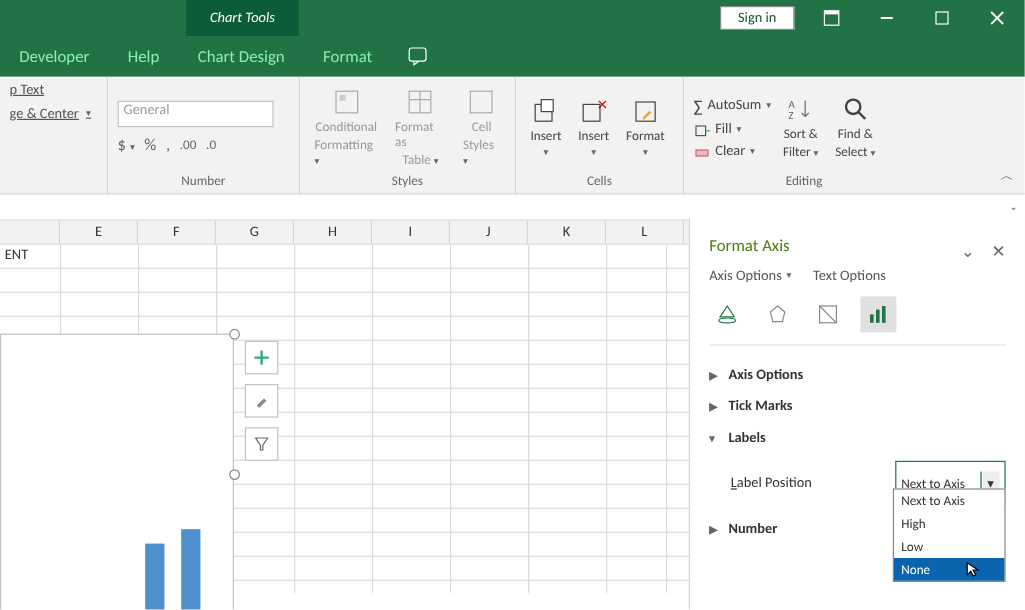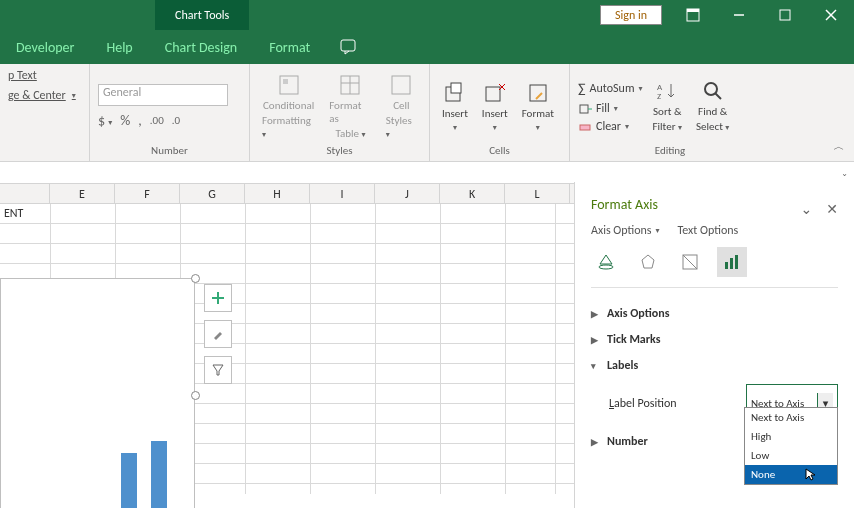--- a/index.html
+++ b/index.html
@@ -1,21 +1,21 @@
 <!DOCTYPE html>
 <html><head>
 <meta charset="utf-8">
 <style>
 *{box-sizing:border-box;margin:0;padding:0;font-family:"Segoe UI",Calibri,sans-serif;}
 html,body{width:854px;height:508px;overflow:hidden;background:#fff;}
 .titlebar{height:30px;background:#217346;display:flex;align-items:center;color:#fff;font-size:12px;}
 .titlebar .spacer{flex:1;}
-.titlebar .ctools{background:#0b5d37;height:30px;display:flex;align-items:center;padding:0 20px;margin-left:155px;}
+.titlebar .ctools{background:#0b5d37;height:30px;display:flex;align-items:center;padding:0 20px;margin-left:155px;font-style:italic;}
 .tb-btn{width:46px;height:30px;display:flex;align-items:center;justify-content:center;cursor:pointer;}
-.signin{background:#fff;color:#a16207;padding:2px 14px;font-size:12px;margin-right:8px;cursor:pointer;border:1px solid #888;}
+.signin{background:#fff;color:#14532d;padding:2px 14px;font-size:12px;margin-right:8px;cursor:pointer;border:1px solid #888;}
 .tabs{height:34px;background:#217346;display:flex;align-items:stretch;color:#86efac;font-size:14px;}
 .tab{padding:0 16px;display:flex;align-items:center;cursor:pointer;}
 .tellme{display:flex;align-items:center;gap:8px;padding:0 14px;flex:1;}
 .bulb{width:16px;height:16px;}
 .smiley{width:44px;display:flex;align-items:center;justify-content:center;}
 .ribbon{height:98px;background:#f3f2f1;border-bottom:1px solid #d4d4d4;display:flex;position:relative;}
 .group{border-right:1px solid #d4d4d4;display:flex;flex-direction:column;justify-content:space-between;padding:4px 8px 2px;}
 .group-label{font-size:11px;color:#666;text-align:center;padding-bottom:2px;}
 .group-body{display:flex;align-items:center;gap:6px;flex:1;}
 .btn-v{display:flex;flex-direction:column;align-items:center;gap:2px;font-size:11px;color:#444;cursor:pointer;padding:2px 4px;}

